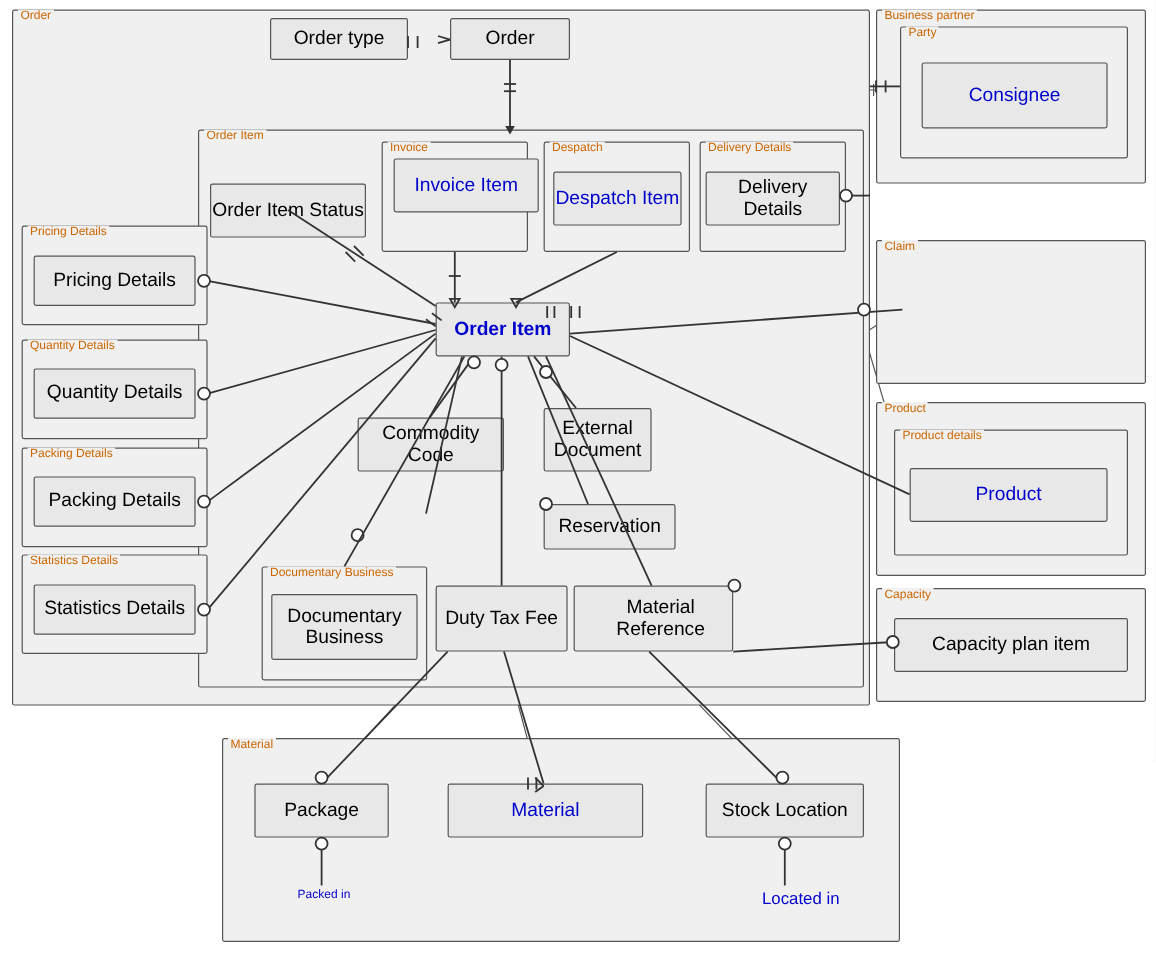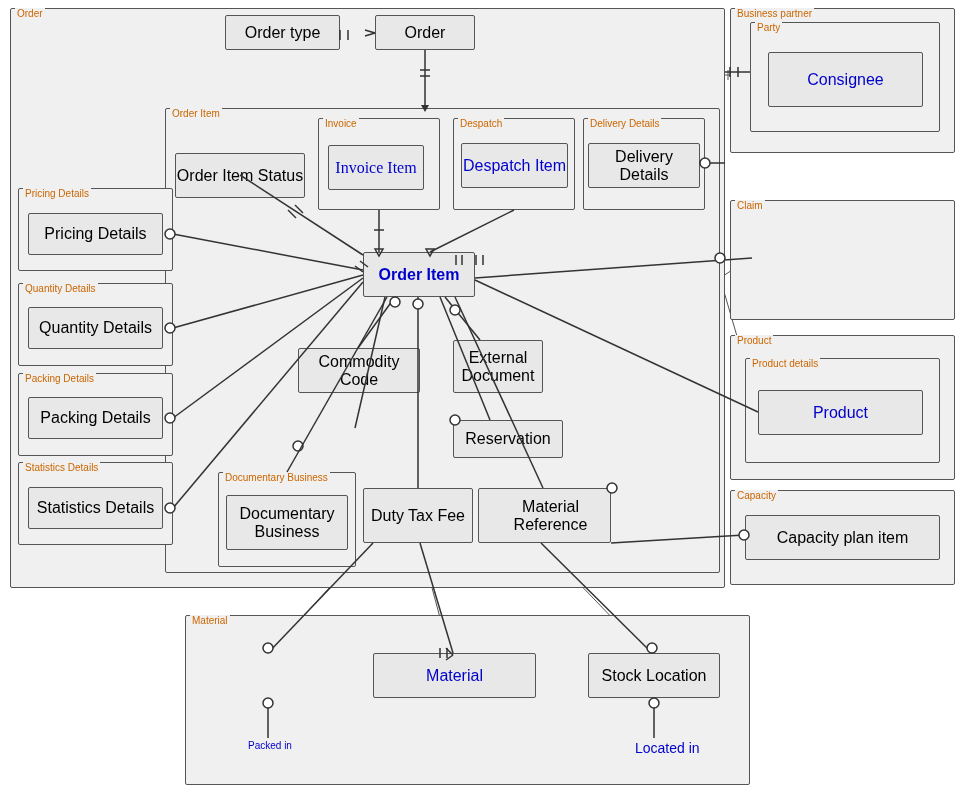--- a/index.html
+++ b/index.html
@@ -212,21 +212,21 @@
   </div>
 
   <div class="uml-inner-box" style="left:175px;top:153px;width:130px;height:45px;">
     <span>Order Item Status</span>
   </div>
 
   <div class="uml-box" style="left:318px;top:118px;width:122px;height:92px;">
     <span class="uml-box-label">Invoice</span>
   </div>
 
-  <div class="uml-inner-box blue-text" style="left:328px;top:145px;width:96px;height:45px;font-family:Liberation Serif, serif;">
+  <div class="uml-inner-box blue-text" style="left:328px;top:132px;width:121px;height:45px;">
     <span>Invoice Item</span>
   </div>
 
   <div class="uml-box" style="left:453px;top:118px;width:122px;height:92px;">
     <span class="uml-box-label">Despatch</span>
   </div>
 
   <div class="uml-inner-box blue-text" style="left:461px;top:143px;width:107px;height:45px;">
     <span>Despatch Item</span>
   </div>
@@ -297,20 +297,23 @@
   </div>
 
   <div class="uml-inner-box" style="left:363px;top:488px;width:110px;height:55px;">
     <span>Duty Tax Fee</span>
   </div>
 
   <div class="uml-inner-box" style="left:478px;top:488px;width:133px;height:55px;padding-left:12px;">
     <span>Material Reference</span>
   </div>
 
+  <div class="uml-inner-box" style="left:212px;top:653px;width:112px;height:45px;">
+    <span>Package</span>
+  </div>
 
   <div class="uml-inner-box blue-text" style="left:373px;top:653px;width:163px;height:45px;">
     <span>Material</span>
   </div>
 
   <div class="uml-inner-box" style="left:588px;top:653px;width:132px;height:45px;">
     <span>Stock Location</span>
   </div>
 
   <div style="position:absolute;left:248px;top:740px;font-size:10px;color:#0000cc;">

